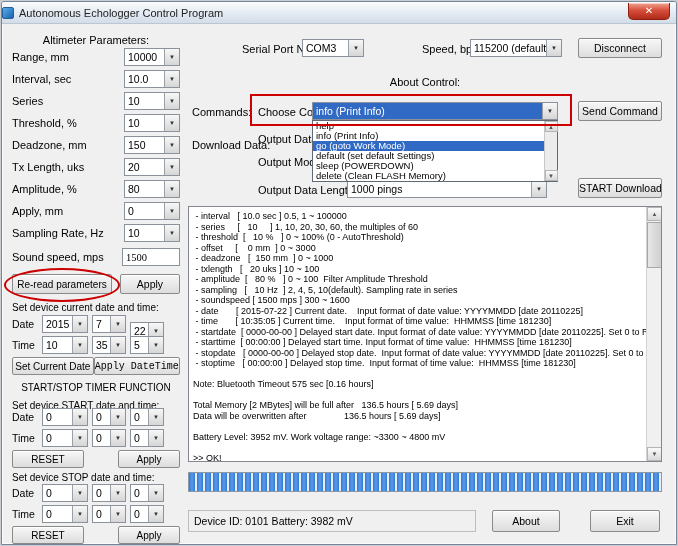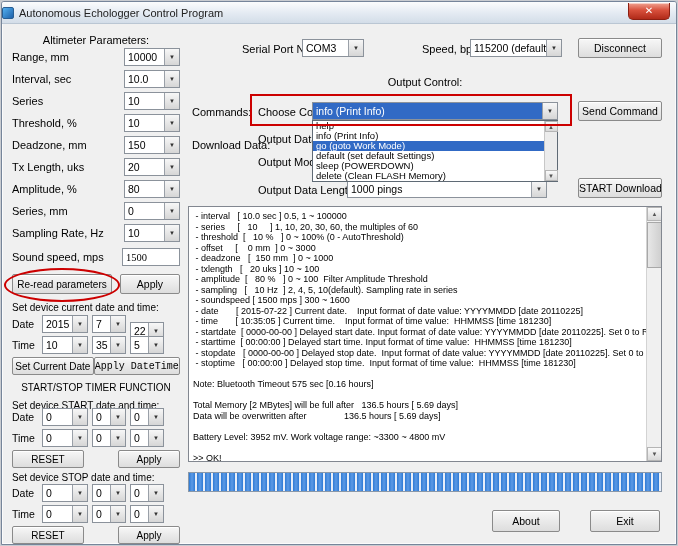--- a/index.html
+++ b/index.html
@@ -107,21 +107,21 @@
           </div>
         </div>
         <div class="param-row">
           <span class="lbl">Amplitude, %</span>
           <div class="combo" style="width: 56px;">
             <span class="combo-val">80</span>
             <span class="combo-arrow">▼</span>
           </div>
         </div>
         <div class="param-row">
-          <span class="lbl">Series, mm</span>
+          <span class="lbl">Apply, mm</span>
           <div class="combo" style="width: 56px;">
             <span class="combo-val">0</span>
             <span class="combo-arrow">▼</span>
           </div>
         </div>
         <div class="param-row">
           <span class="lbl">Sampling Rate, Hz</span>
           <div class="combo" style="width: 56px;">
             <span class="combo-val">10</span>
             <span class="combo-arrow">▼</span>
@@ -261,21 +261,21 @@
     <span class="combo-val">COM3</span>
     <span class="combo-arrow">▼</span>
   </div>
   <span class="lbl abs" style="left:420px;top:41px">Speed, bps</span>
   <div class="combo abs" style="left:468px;top:37px;width:92px">
     <span class="combo-val">115200 (default)</span>
     <span class="combo-arrow">▼</span>
   </div>
   <button class="btn abs" style="left:576px;top:36px;width:84px">Disconnect</button>
 
-  <div class="lbl abs oc-title" style="left:185px;top:74px;width:476px">Output Control:</div>
+  <div class="lbl abs oc-title" style="left:185px;top:74px;width:476px">About Control:</div>
 
   <span class="lbl abs" style="left:190px;top:104px">Commands:</span>
   <span class="lbl abs" style="left:256px;top:104px">Choose Command</span>
   <div class="combo abs" style="left:310px;top:100px;width:246px">
     <span class="combo-val sel">info   (Print Info)</span>
     <span class="combo-arrow">▼</span>
   </div>
   <button class="btn abs" style="left:576px;top:99px;width:84px">Send Command</button>
 
   <span class="lbl abs" style="left:190px;top:137px">Download Data:</span>
@@ -340,19 +340,22 @@
       <div class="scr-arrow">▲</div>
       <div class="v-thumb"></div>
       <div class="scr-arrow down">▼</div>
     </div>
   </div>
 
   <div class="progress">
     <div class="progress-fill" id="progress-fill" style="width: 100%;"></div>
   </div>
 
+  <div class="status">
+    <span>Device ID: 0101   Battery: 3982 mV</span>
+  </div>
   <button class="btn abs" style="left:490px;top:508px;width:68px;height:22px">About</button>
   <button class="btn abs" style="left:588px;top:508px;width:70px;height:22px">Exit</button>
 
   <div class="ann-ellipse" style="left:2px;top:266px;width:116px;height:34px"></div>
   <div class="ann-rect" style="left:248px;top:92px;width:322px;height:32px"></div>
 
 </div>
 
 </body></html>

